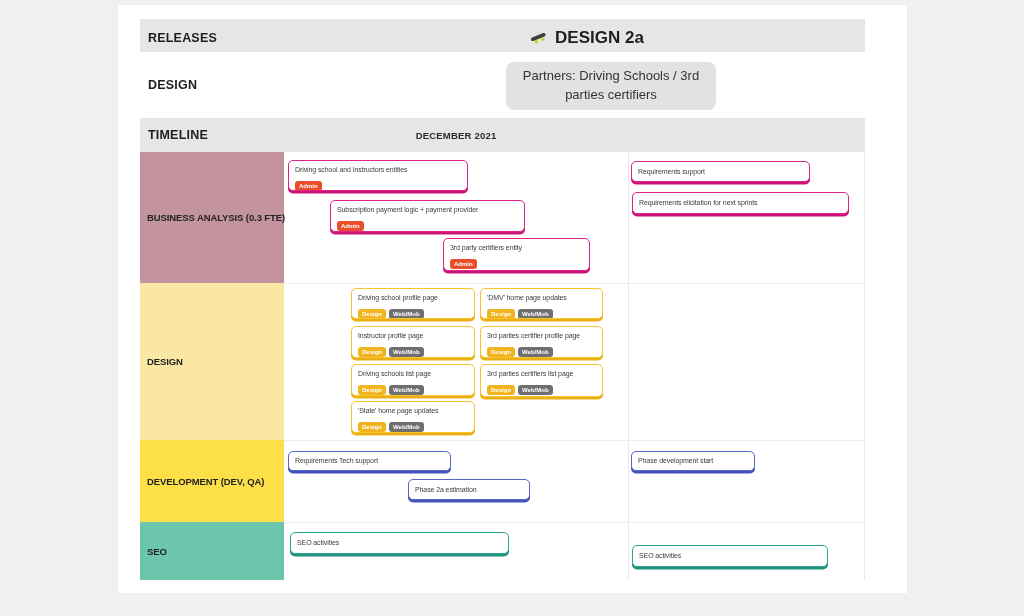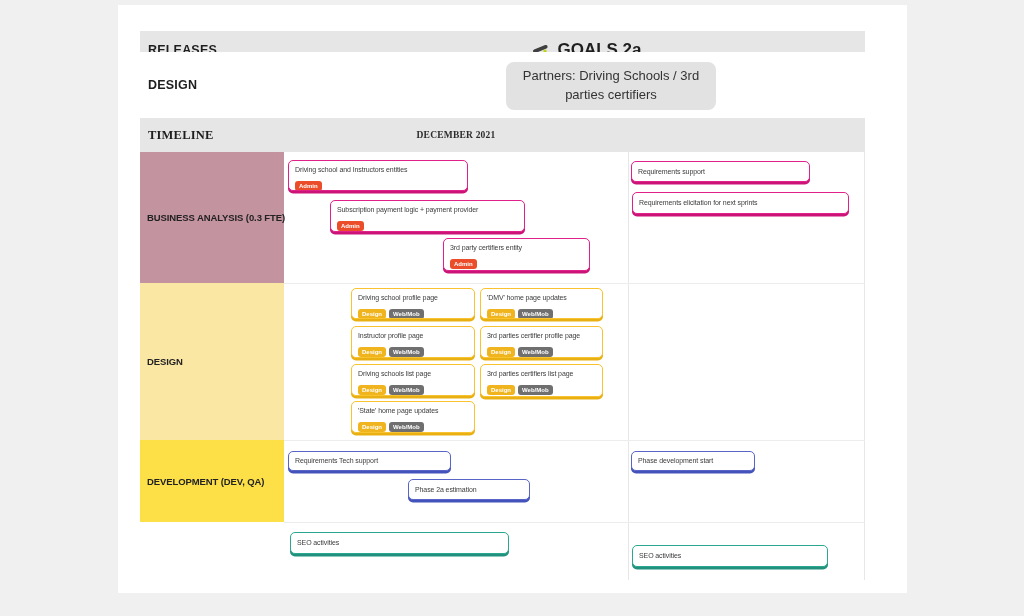--- a/index.html
+++ b/index.html
@@ -6,22 +6,22 @@
   html,body { margin:0; padding:0; }
   body {
     width:1024px; height:616px; position:relative; overflow:hidden;
     background:#f0f0f0; font-family:"Liberation Sans", sans-serif;
   }
   .canvas { position:absolute; left:118px; top:5px; width:789px; height:588px; background:#ffffff; }
   .table  { position:absolute; left:22px; top:10px; width:725px; height:565px; }
 
   
   .band { position:absolute; left:0; width:725px; background:#e6e6e6; display:flex; align-items:center; }
-  .releases-band { top:16px; height:37px;gap:24px; }
-  .timeline-band { top:103px; height:34px;font-family:Liberation Serif, serif; }
+  .releases-band { top:4px; height:37px;gap:24px; }
+  .timeline-band { top:103px; height:34px; }
   .band-label {
     width:144px; padding-left:8px; font-weight:bold; font-size:12.5px; color:#1e1e1e; letter-spacing:.2px;
   }
   .phase-cell { flex:1; display:flex; align-items:center; justify-content:center; gap:7px; }
   .phase-title { font-weight:bold; font-size:17px; color:#1e1e1e; }
   .phase-icon { display:inline-flex; }
 
   .goals-row { position:absolute; left:0; top:37px; width:725px; height:66px; background:#fff; display:flex; align-items:center; }
   .goal-card {
     position:absolute; left:366px; top:10px; width:210px; height:48px;
@@ -72,21 +72,21 @@
     <div class="phase-cell">
       <span class="phase-icon">
         <svg width="19" height="17" viewBox="0 0 24 22">
           <g transform="rotate(-22 12 11)">
             <rect x="2" y="8" width="20" height="4.6" rx="2.3" fill="#3f3f3f"></rect>
             <circle cx="7.5" cy="15.2" r="2.2" fill="#c3d117"></circle>
             <circle cx="16.5" cy="15.2" r="2.2" fill="#c3d117"></circle>
           </g>
         </svg>
       </span>
-      <span class="phase-title">GOALS 2a</span>
+      <span class="phase-title">DESIGN 2a</span>
     </div>
   </div>
 
   <div class="goals-row">
     <div class="band-label">DESIGN</div>
     <div class="goal-card">Partners: Driving Schools / 3rd parties certifiers</div>
   </div>
 
   <div class="band timeline-band">
     <div class="band-label">TIMELINE</div>
@@ -94,20 +94,23 @@
   </div>
 
   <div class="side side-ba">
     <span>BUSINESS ANALYSIS (0.3 FTE)</span>
       </div>
   <div class="side side-design">
     <span>DESIGN</span>
       </div>
   <div class="side side-dev">
     <span>DEVELOPMENT (DEV, QA)</span>
+      </div>
+  <div class="side side-seo">
+    <span>SEO</span>
       </div>
 
   <div class="vline" style="left:488px"></div>
   <div class="vline" style="left:724px"></div>
   <div class="hline" style="top:268px"></div>
   <div class="hline" style="top:425px"></div>
   <div class="hline" style="top:507px"></div>
 
   <div class="card card-pink" style="left:148px;top:145px;width:180px;height:31px">
     <div class="ct">Driving school and Instructors entities</div>

